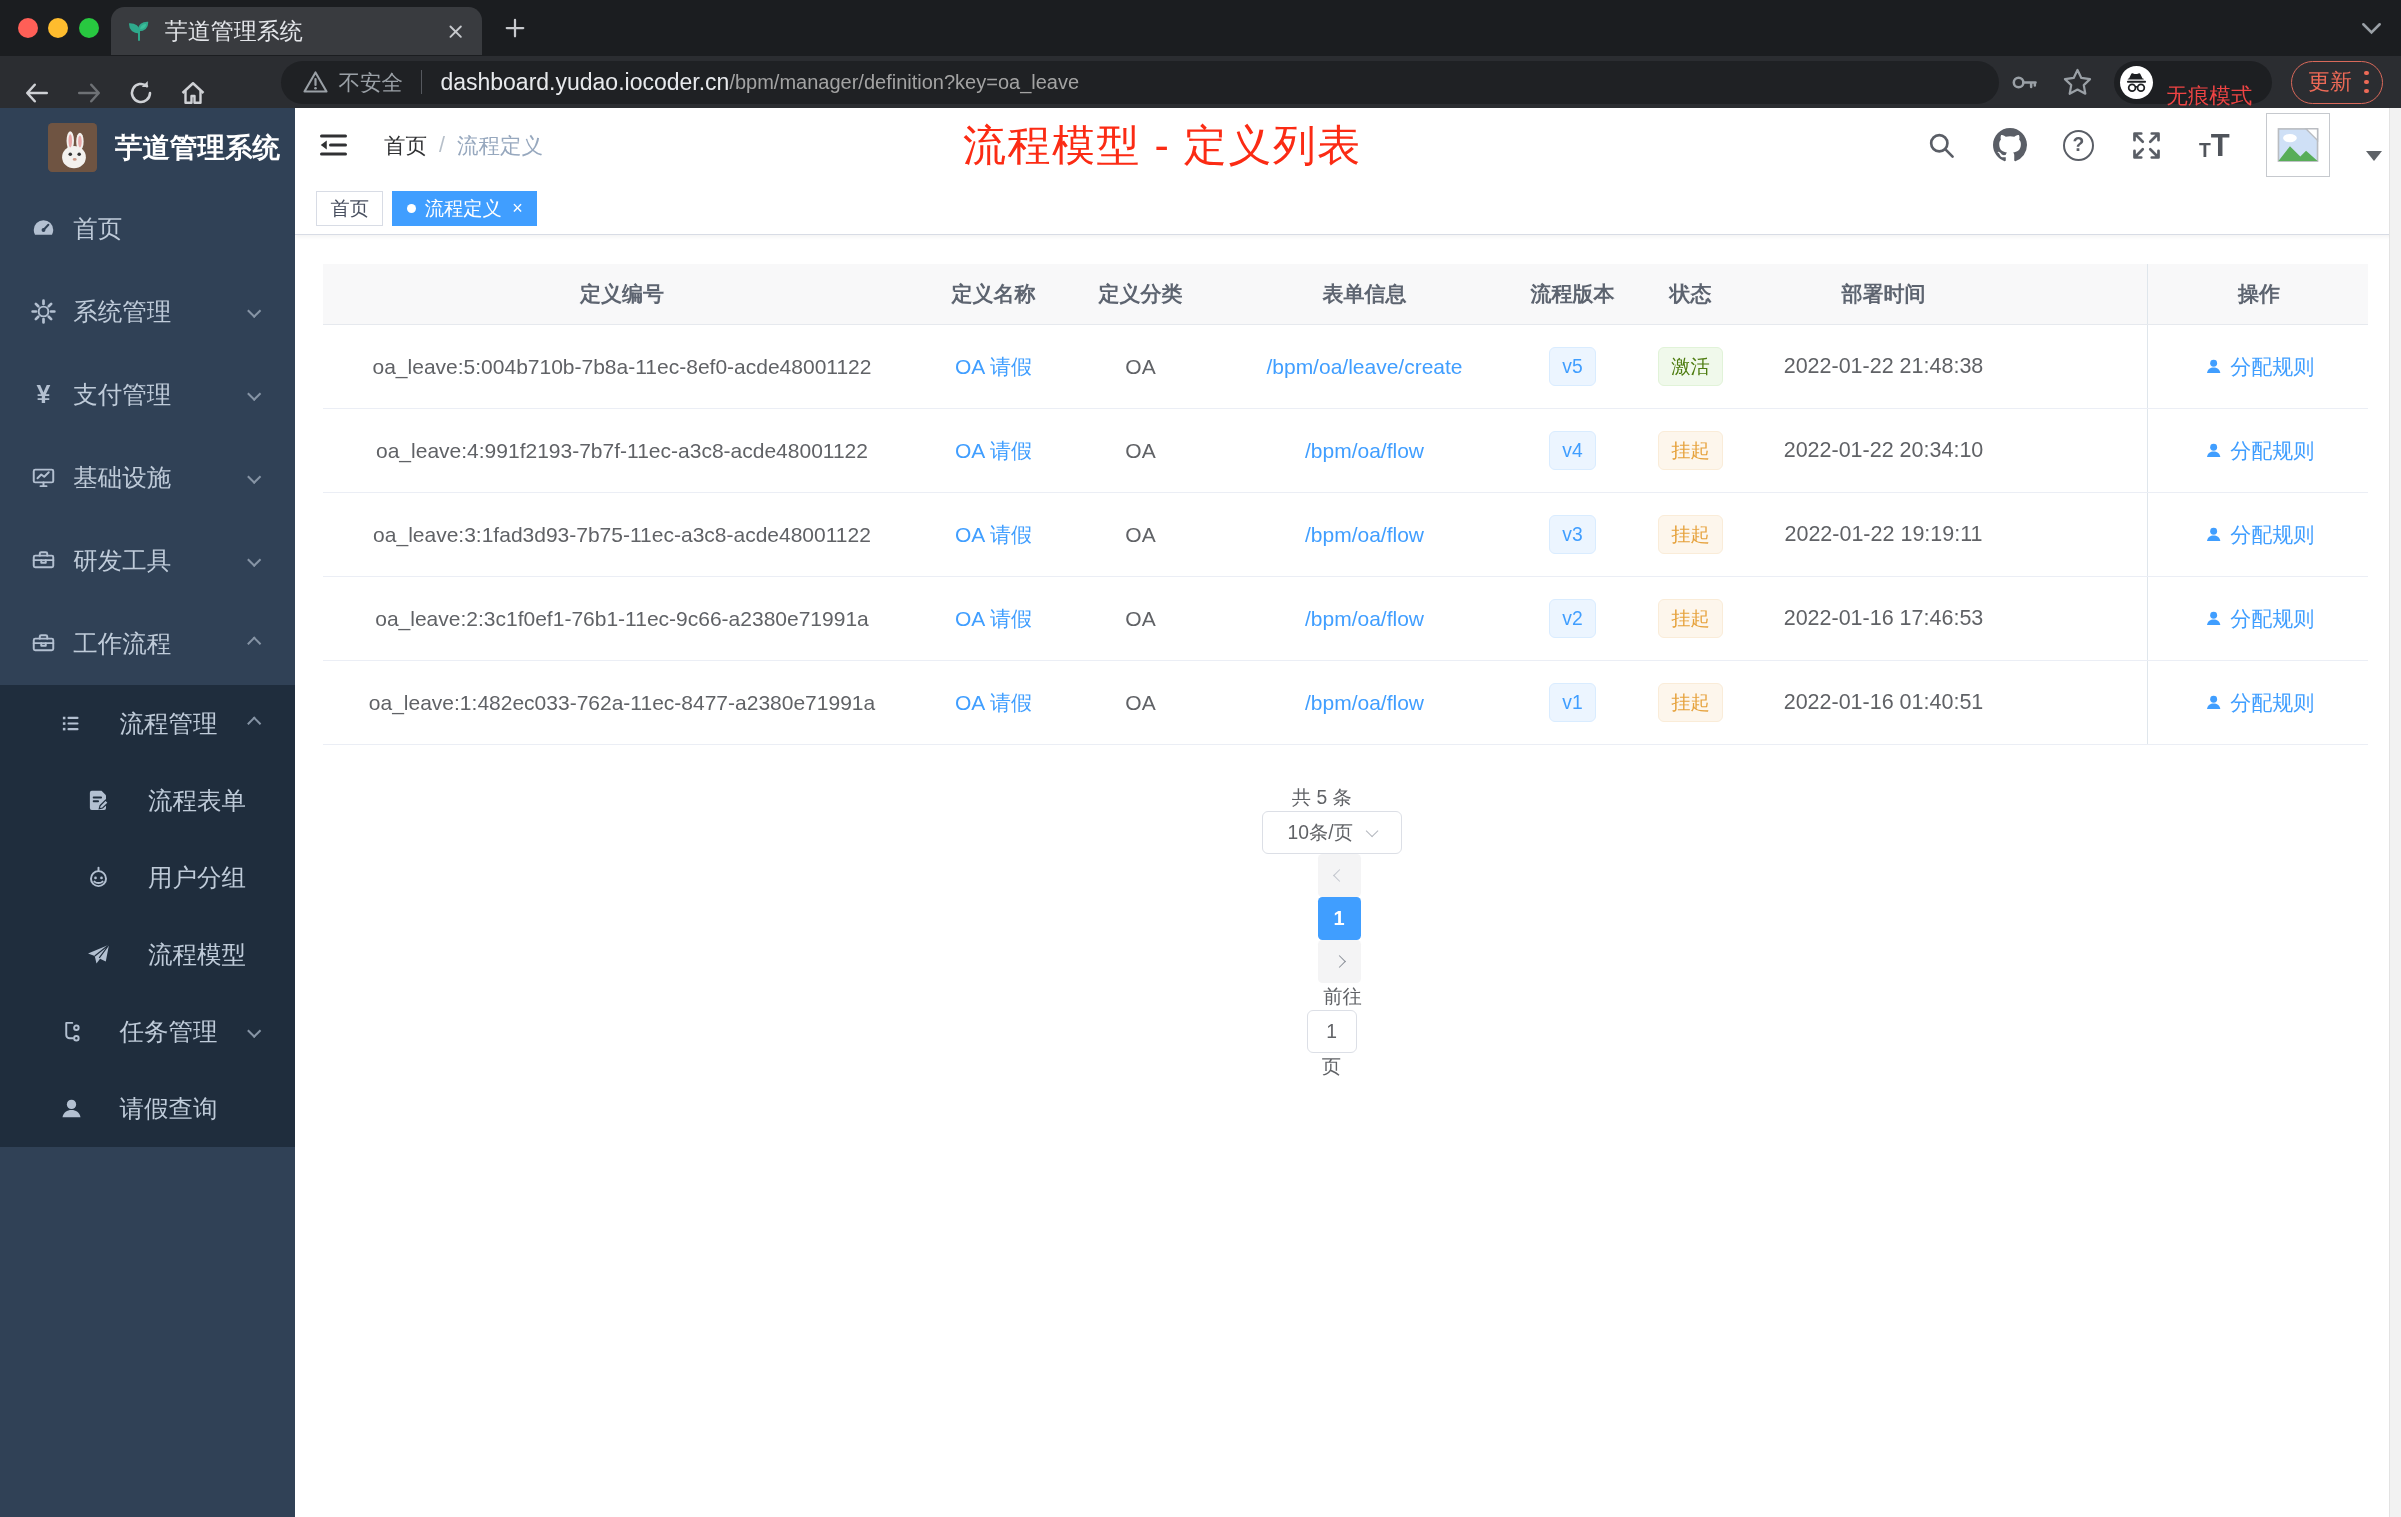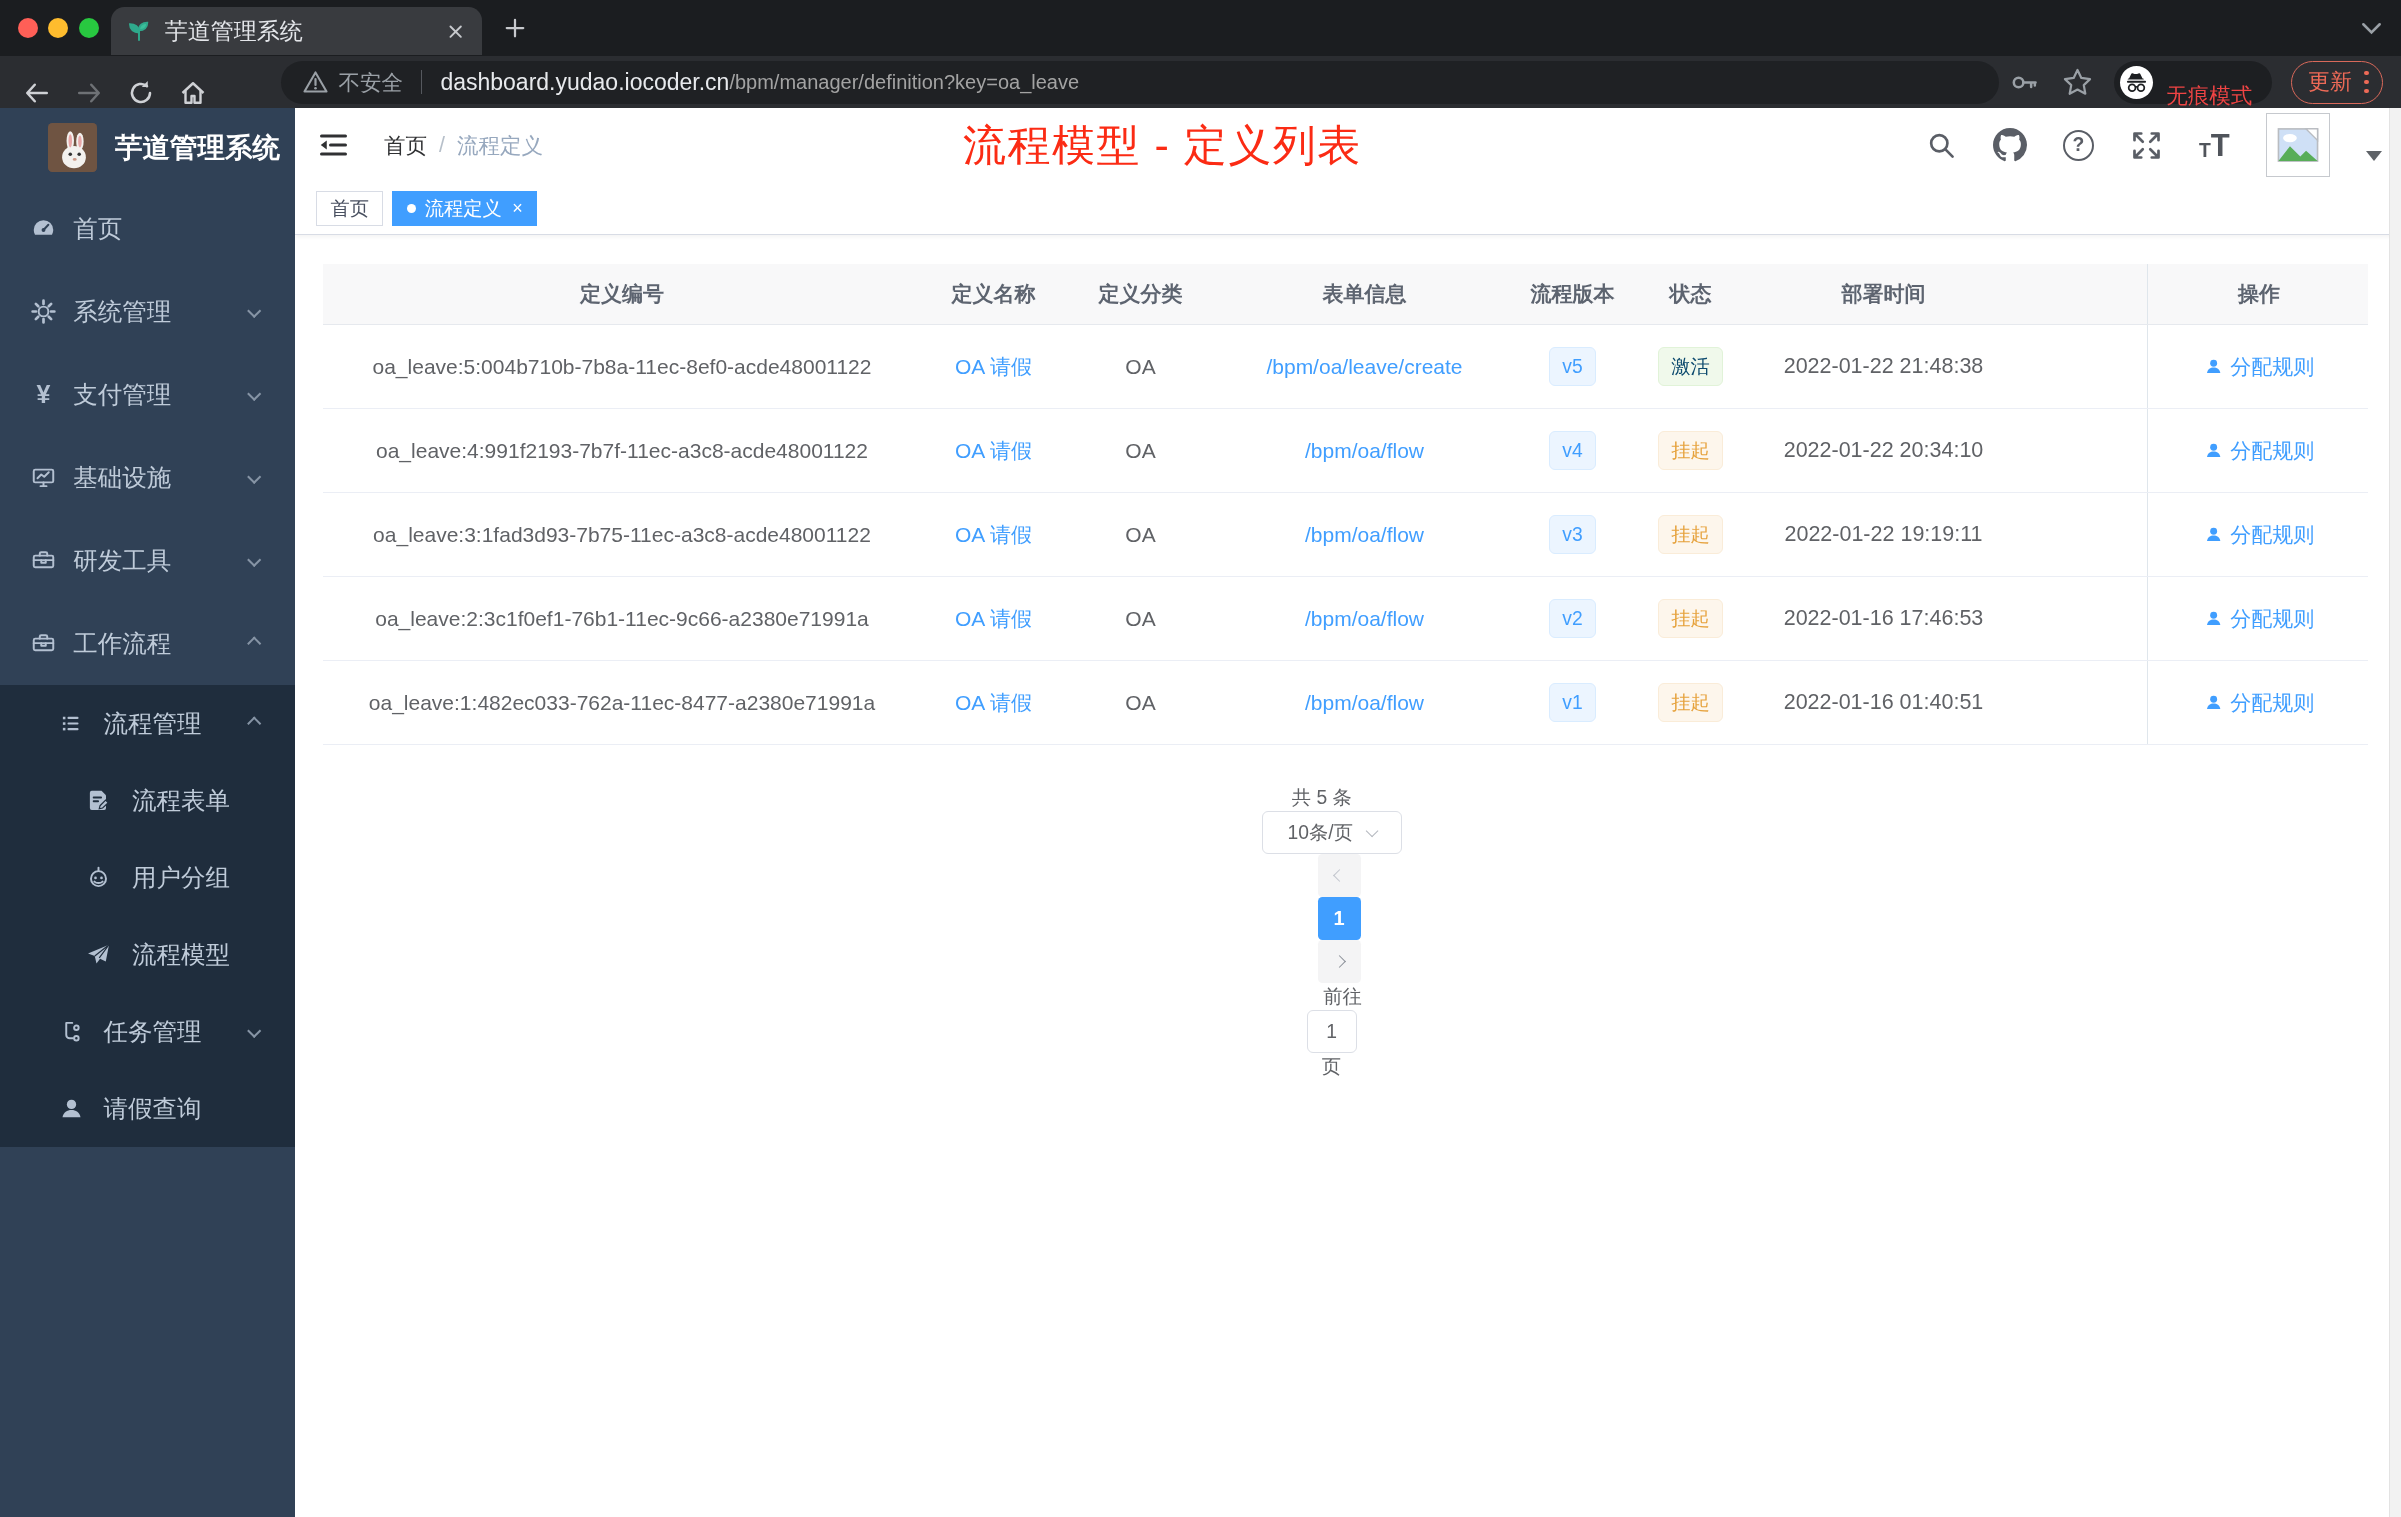--- a/index.html
+++ b/index.html
@@ -44,21 +44,21 @@
   .sidebar { width:295px; background:#304156; flex:none; position:relative; }
   .logo-row { height:79px; display:flex; align-items:center; padding-left:48px; }
   .logo-img { width:49px; height:49px; border-radius:4.5px; overflow:hidden; flex:none; }
   .logo-title { color:#fff; font-size:27.5px; font-weight:bold; margin-left:18px; white-space:nowrap; }
   .menu-item { display:flex; align-items:center; color:#bfcbd9; font-size:24.5px; cursor:pointer; }
   .menu-item .mi-icon { width:27px; height:27px; flex:none; display:flex; align-items:center; justify-content:center; color:#b3c0d1; }
   .menu-item .glyph { font-size:25px; font-weight:bold; color:#b3c0d1; }
   .lvl0 { height:83px; padding-left:30px; } .lvl0 .mi-icon{margin-right:16.3px}
   .lvl1 { height:77px; padding-left:58px; } .lvl1 .mi-icon{margin-right:18.6px}
   .lvl2 { height:77px; padding-left:85px;} .lvl2 .mi-icon{margin-right:20px}
-  .insub { background:#1f2d3d; }
+  .insub { background:#1f2d3d;gap:16px; }
   .chev { display:inline-block; width:10.4px; height:10.4px; border-right:2.2px solid #8694a5;
     border-bottom:2.2px solid #8694a5; margin-left:auto; margin-right:36px; }
   .chev.down{ transform:rotate(45deg); } .chev.up{ transform:rotate(-135deg); }
 
   .main { flex:1; background:#ffffff; position:relative; overflow:hidden; }
 
   
   .navbar { height:74px; display:flex; align-items:center; position:relative; background:#fff; }
   .hamburger { margin-left:22px; }
   .crumb { display:flex; align-items:center; margin-left:34px; font-size:21.5px; }
@@ -96,21 +96,21 @@
   .t-row { display:flex; height:84px; align-items:center; border-bottom:1.5px solid #ebeef5;
     font-size:21px; color:#606266; background:#fff; }
   .cell { flex:none; text-align:center; display:flex; align-items:center; justify-content:center;
     height:100%; }
   .cell.ops { border-left:1.5px solid #dfe6ec; }
   .lnk { color:#409eff; cursor:pointer; text-decoration:none; display:inline-flex; align-items:center; }
   .lnk svg { margin-right:7.4px; }
   .etag { display:inline-flex; align-items:center; justify-content:center; height:39px;
     padding:0 12px; border-radius:6px; font-size:19.3px; border:1.5px solid transparent; }
   .etag.ver { background:#ecf5ff; border-color:#d9ecff; color:#409eff; }
-  .etag.success { background:#f0f9eb; border-color:#e1f3d8; color:#0c4a6e; }
+  .etag.success { background:#f0f9eb; border-color:#e1f3d8; color:#4d7c0f; }
   .etag.warning { background:#fdf6ec; border-color:#faecd8; color:#e6a23c; }
   .time-txt { font-size:21.5px; }
 
   
   .pager { display:flex; align-items:center; justify-content:flex-end;
     margin:39px 33px 0 0; font-size:19.3px; color:#606266;flex-direction:column; }
   .pg-total { margin-right:19.3px; white-space:nowrap; }
   .pg-select { width:140px; height:43px; border:1.5px solid #dcdfe6; border-radius:6px;
     display:flex; align-items:center; justify-content:center; color:#606266; cursor:pointer; position:relative; }
   .pg-select .pchev { margin-left:13.4px; }

